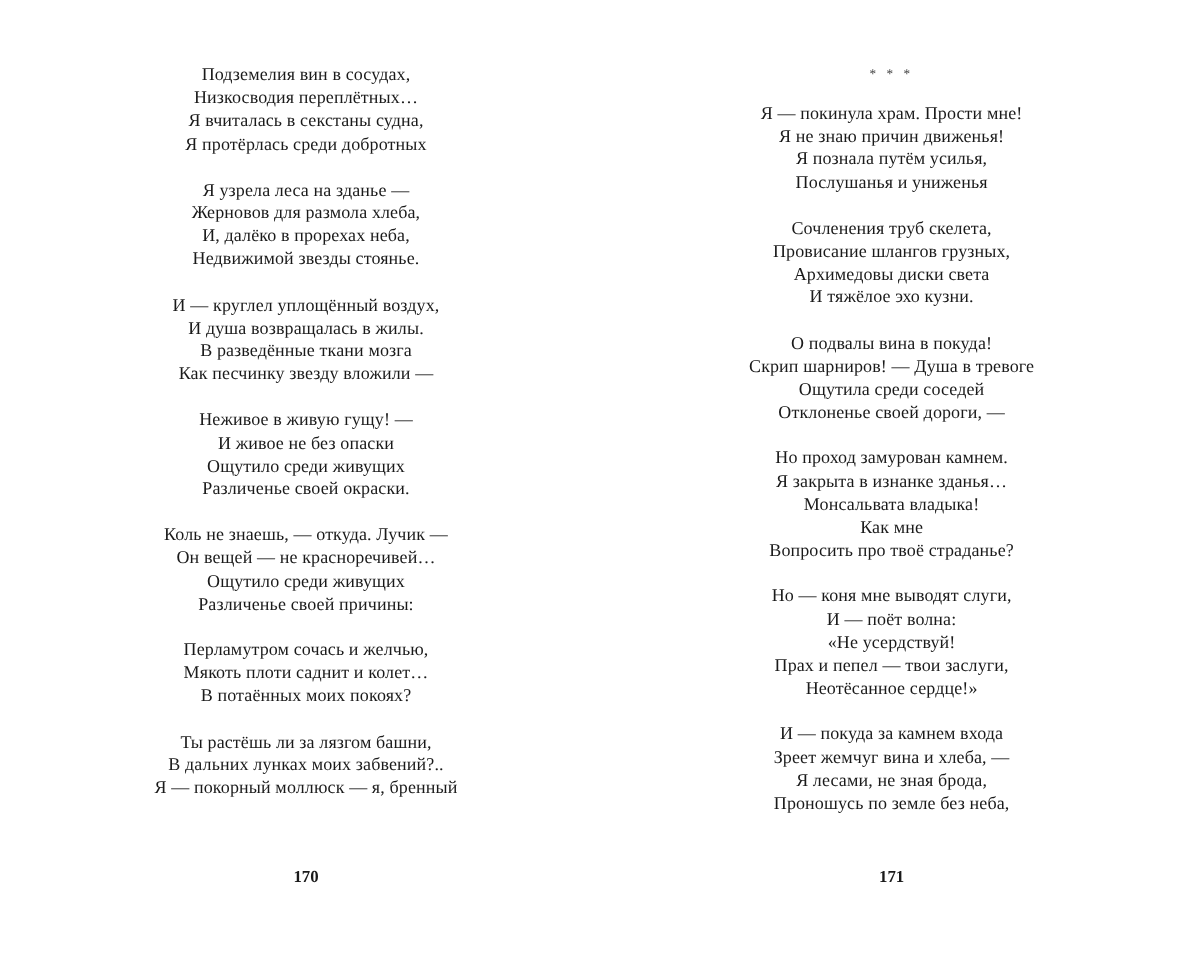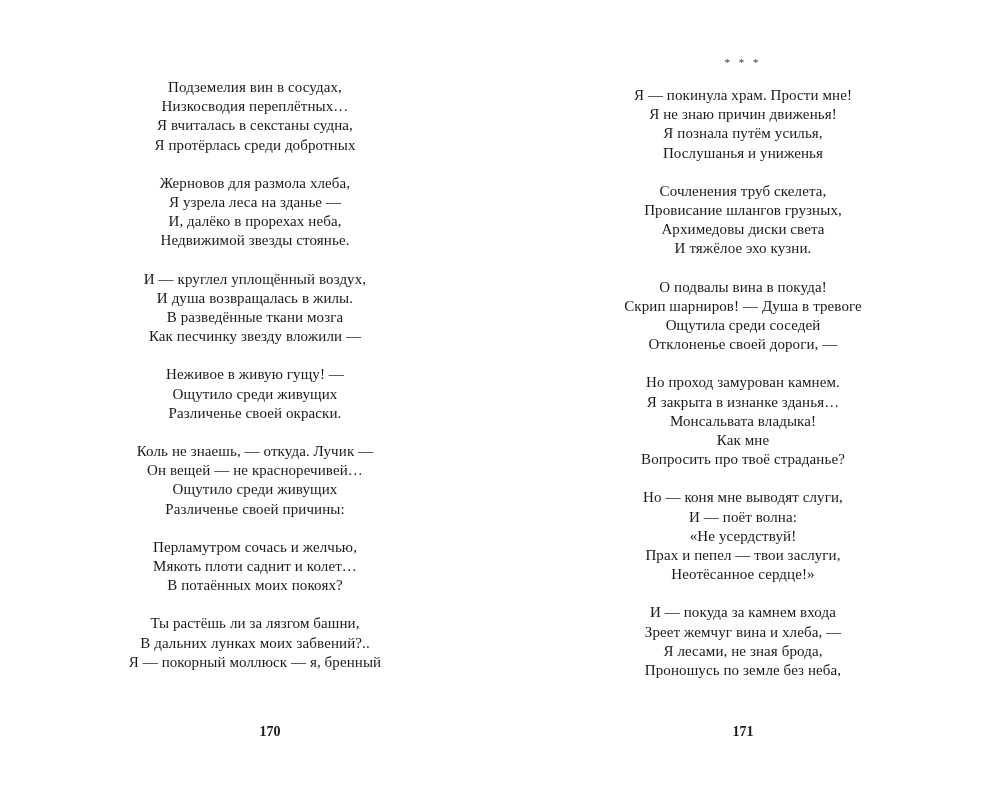--- a/index.html
+++ b/index.html
@@ -28,21 +28,20 @@
       text-align: center;
       font-family: "Liberation Serif", "DejaVu Serif", serif;
       font-size: 15px;
       line-height: 19.2px;
       letter-spacing: 0.1px;
     }
     .page-left .poem {
       left: 0;
       width: 510px;
       top: 54px;
-      margin-top: 24px;
     }
     .page-right .poem {
       left: 0;
       width: 486px;
       top: 86px;
     }
     .stanza {
       margin: 0 0 19px 0;
     }
     .stanza .line {
@@ -62,48 +61,49 @@
     }
     .page-number {
       position: absolute;
       top: 724px;
       font-family: "Liberation Serif", "DejaVu Serif", serif;
       font-weight: bold;
       font-size: 14px;
       text-align: center;
       width: 60px;
     }
-    .page-left .page-number { left: 240px; }
+    .page-left .page-number { left: 225px; }
     .page-right .page-number { left: 213px; }
   </style>
 </head>
 <body>
 
 <div class="page page-left">
   <div class="poem">
     <div class="stanza">
       <span class="line">Подземелия вин в сосудах,</span>
       <span class="line">Низкосводия переплётных…</span>
       <span class="line">Я вчиталась в секстаны судна,</span>
       <span class="line">Я протёрлась среди добротных</span>
     </div>
     <div class="stanza">
+      <span class="line">Я узрела леса на зданье —</span>
       <span class="line">Жерновов для размола хлеба,</span>
-      <span class="line">Я узрела леса на зданье —</span>
       <span class="line">И, далёко в прорехах неба,</span>
       <span class="line">Недвижимой звезды стоянье.</span>
     </div>
     <div class="stanza">
       <span class="line">И — круглел уплощённый воздух,</span>
       <span class="line">И душа возвращалась в жилы.</span>
       <span class="line">В разведённые ткани мозга</span>
       <span class="line">Как песчинку звезду вложили —</span>
     </div>
     <div class="stanza">
       <span class="line">Неживое в живую гущу! —</span>
+      <span class="line">И живое не без опаски</span>
       <span class="line">Ощутило среди живущих</span>
       <span class="line">Различенье своей окраски.</span>
     </div>
     <div class="stanza">
       <span class="line">Коль не знаешь, — откуда. Лучик —</span>
       <span class="line">Он вещей — не красноречивей…</span>
       <span class="line">Ощутило среди живущих</span>
       <span class="line">Различенье своей причины:</span>
     </div>
     <div class="stanza">

